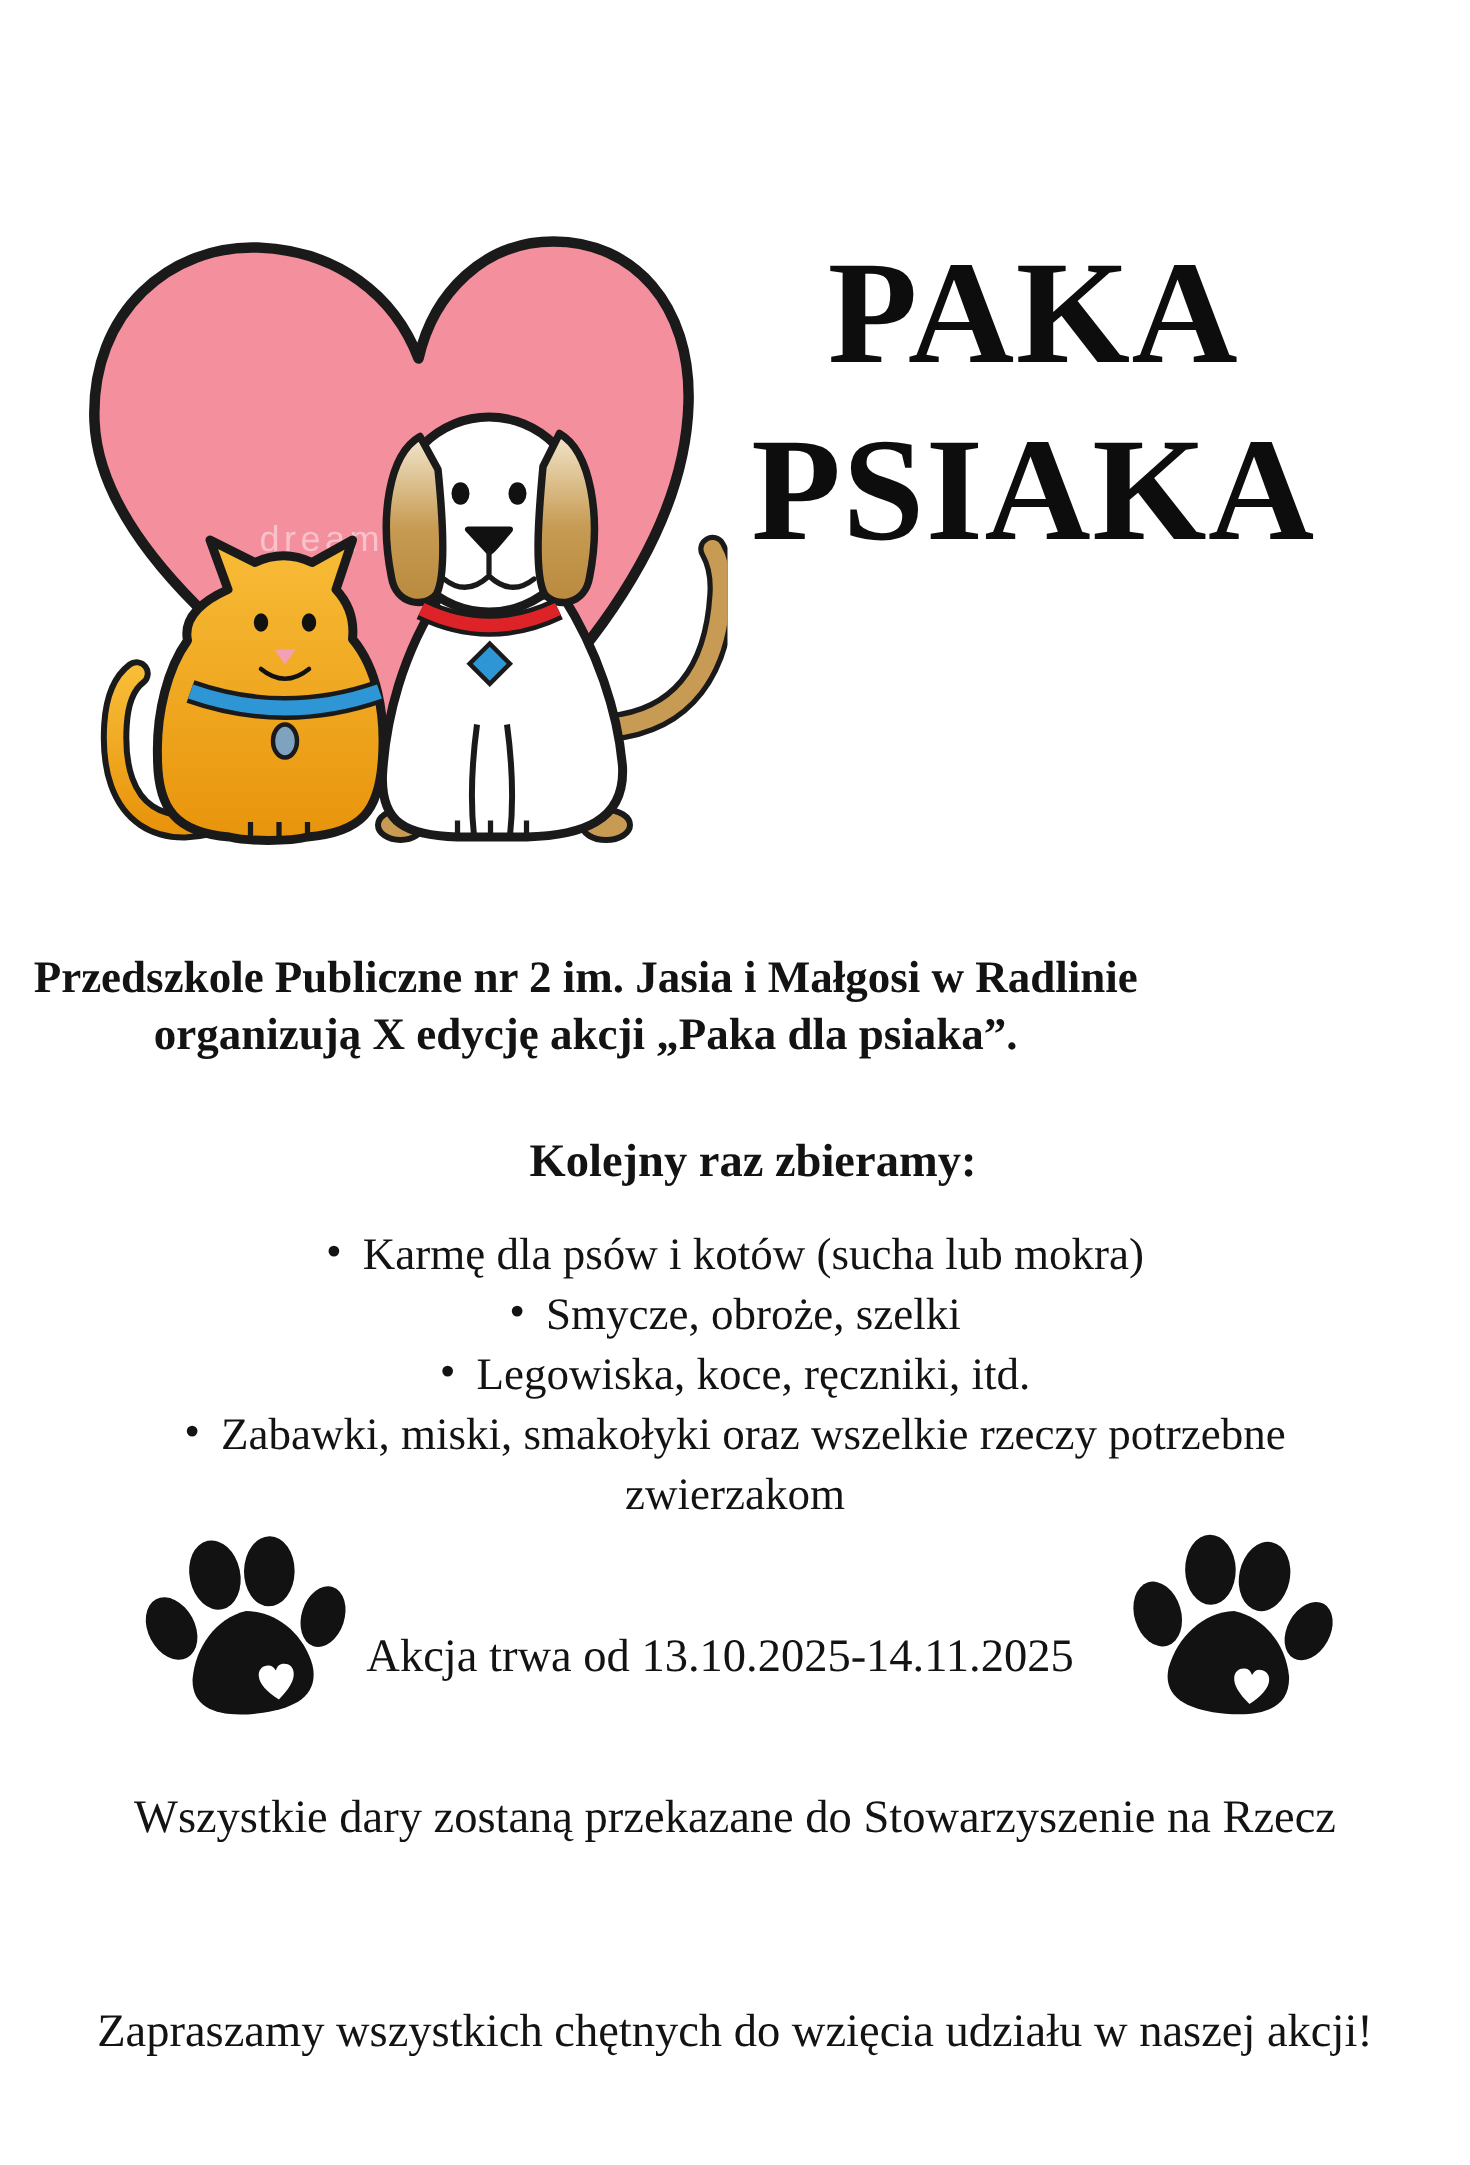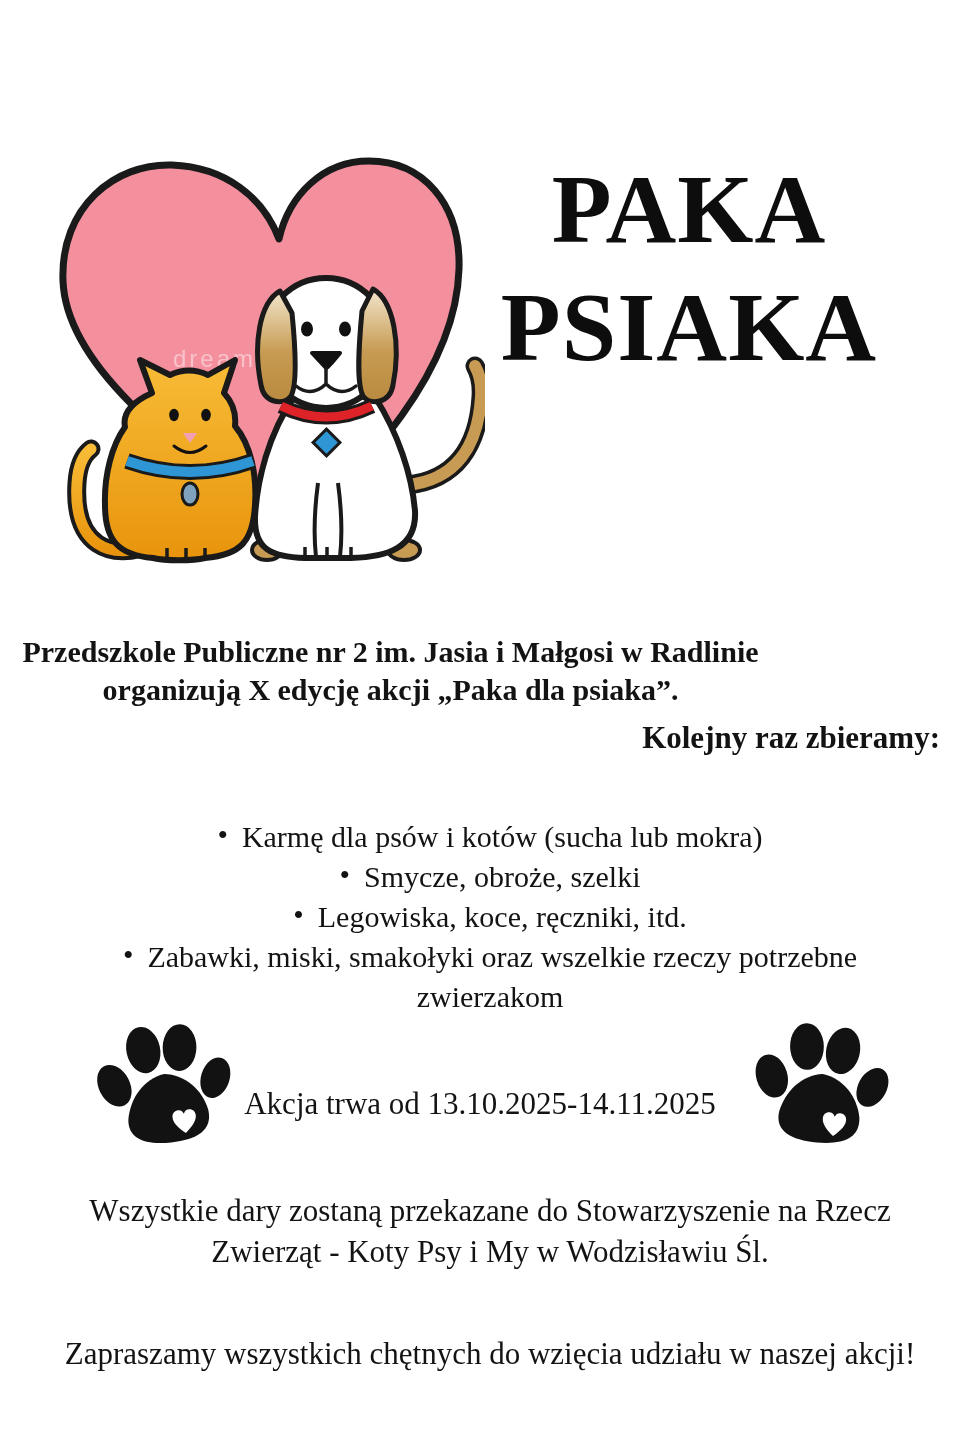--- a/index.html
+++ b/index.html
@@ -15,22 +15,22 @@
   .illustration{position:absolute;left:55px;top:145px;width:430px;height:425px;}
   .title{
     position:absolute;left:500px;top:150px;width:378px;text-align:center;
     font-weight:bold;font-size:98px;line-height:118px;letter-spacing:1px;color:#0d0d0d;
   }
   .intro{
     position:absolute;left:0;top:633px;width:781px;text-align:center;
     font-weight:bold;font-size:30px;line-height:38px;
   }
   .section-heading{
-    position:absolute;left:0;top:720px;width:940px;text-align:right;
-    font-weight:bold;font-size:31px;
+    position:absolute;left:0;top:756px;width:940px;text-align:center;
+    font-weight:bold;font-size:31px;padding-left:32px;
   }
   .bullets{
     position:absolute;left:55px;top:817px;width:870px;text-align:center;
     font-size:30px;line-height:40px;
   }
   .bullet-item{margin:0;}
   .bullet-dot{display:inline-block;margin-right:14px;transform:translateY(-2px);}
   .paw{position:absolute;width:142px;height:122px;}
   .paw-left{left:94px;top:1022px;transform:rotate(-6deg);}
   .paw-right{left:751px;top:1022px;transform:rotate(5deg);}
@@ -172,18 +172,17 @@
       <ellipse cx="91" cy="47" rx="11" ry="16" transform="rotate(24 91 47)"></ellipse>
       <path d="M 52,40 C 36,42 24,56 21,72 C 19,87 32,93 52,93 C 72,93 85,87 83,71 C 80,55 68,42 52,40 Z"></path>
     </g>
     <path fill="#ffffff" d="M 64,87 C 58,82 55,78 55,74 C 55,71 57,69 60,69 C 62,69 63,70 64,72 C 65,70 66,69 68,69 C 71,69 73,71 73,74 C 73,78 70,82 64,87 Z"></path>
   </svg>
 
   <div class="dates">Akcja trwa od 13.10.2025-14.11.2025</div>
 
   <div class="donation">
     <div><span>Wszystkie dary zostaną przekazane </span><span class="b">do Stowarzyszenie na Rzecz</span></div>
-    <div><span class="b">Zwierząt - Koty Psy i My</span><span> w Wodzisławiu Śl.</span></div>
   </div>
 
   <div class="closing">Zapraszamy wszystkich chętnych do wzięcia udziału w naszej akcji!</div>
 
 </div>
 
 </body></html>

